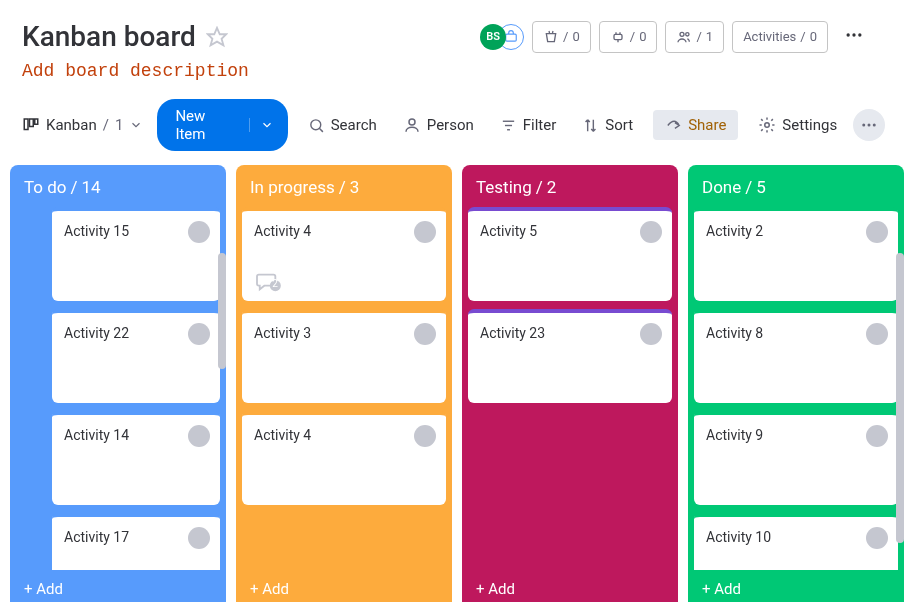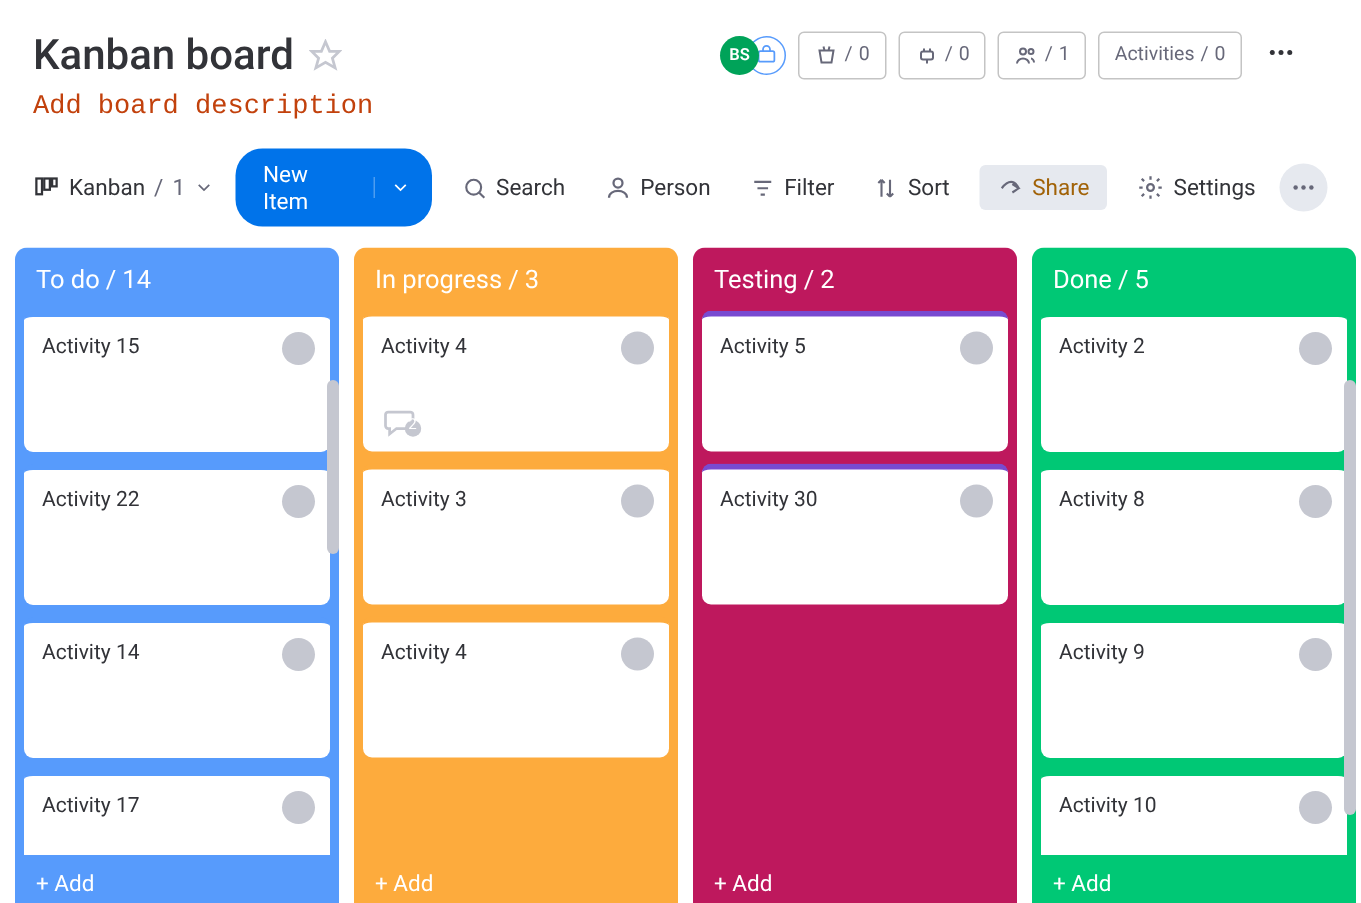--- a/index.html
+++ b/index.html
@@ -161,21 +161,21 @@
   .card {
     background:#fff;
     border-radius:6px;
     min-height:94px;
     padding:12px 12px 8px 12px;
     margin-bottom:8px;
     position:relative;
     border-top:4px solid transparent;
     display:flex; flex-direction:column;
   }
-  .column.blue   .card { border-top-color:#579bfc; }
+  .column.blue   .card { border-top-color:#579bfc;margin-left:36px; }
   .column.orange .card { border-top-color:#fdab3d; }
   .column.purple .card { border-top-color:#784bd1; }
   .column.green  .card { border-top-color:#00c875; }
   .card-title { font-size:14px; color:#323338; }
   .card-avatar {
     position:absolute; top:10px; right:10px;
     width:22px; height:22px; border-radius:50%;
     background:#c5c7d0;
   }
   .card-comment {
@@ -442,21 +442,21 @@
       <span>/</span>
       <span>2</span>
     </div>
       <div class="col-body" style="position:relative;">
       <div class="card">
         <div class="card-title">Activity 5</div>
         <div class="card-avatar"></div>
 
       </div>
       <div class="card">
-        <div class="card-title">Activity 30</div>
+        <div class="card-title">Activity 23</div>
         <div class="card-avatar"></div>
 
       </div>
       </div>
       <div class="add-row">+ Add</div>
     </div>
     <div class="column green">
     <div class="col-header">
       <span>Done</span>
       <span>/</span>

